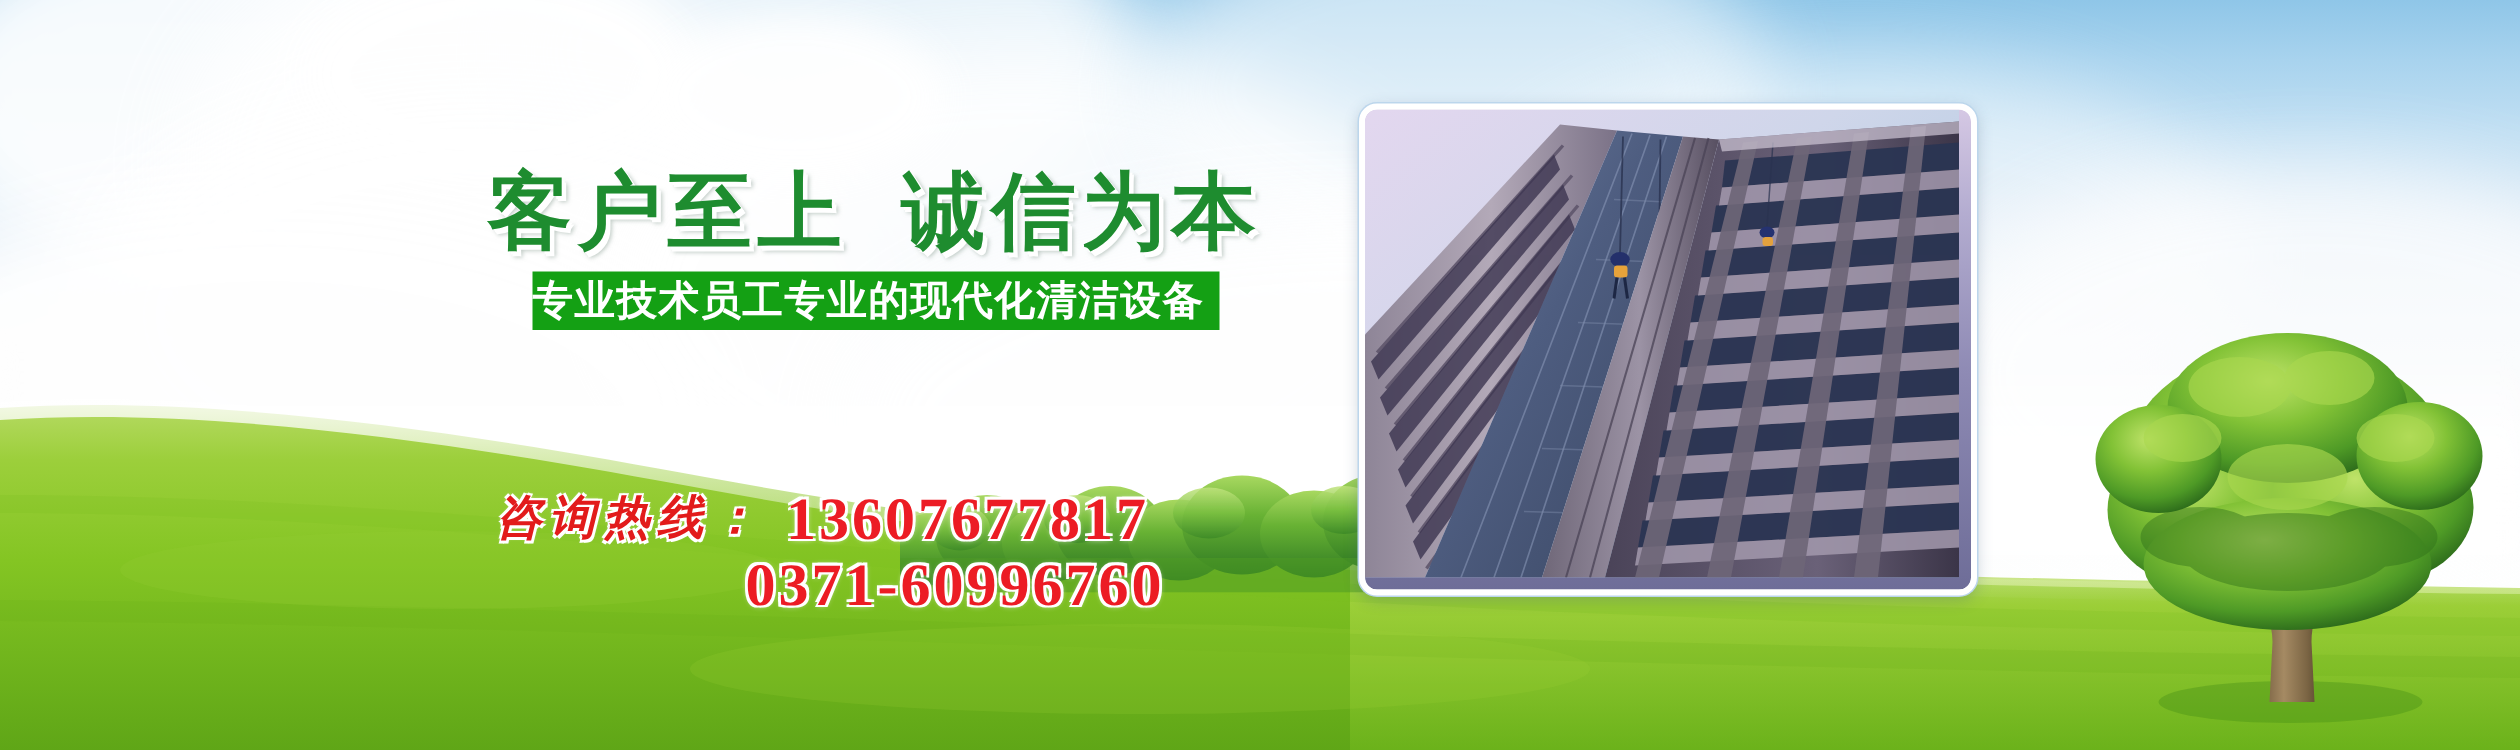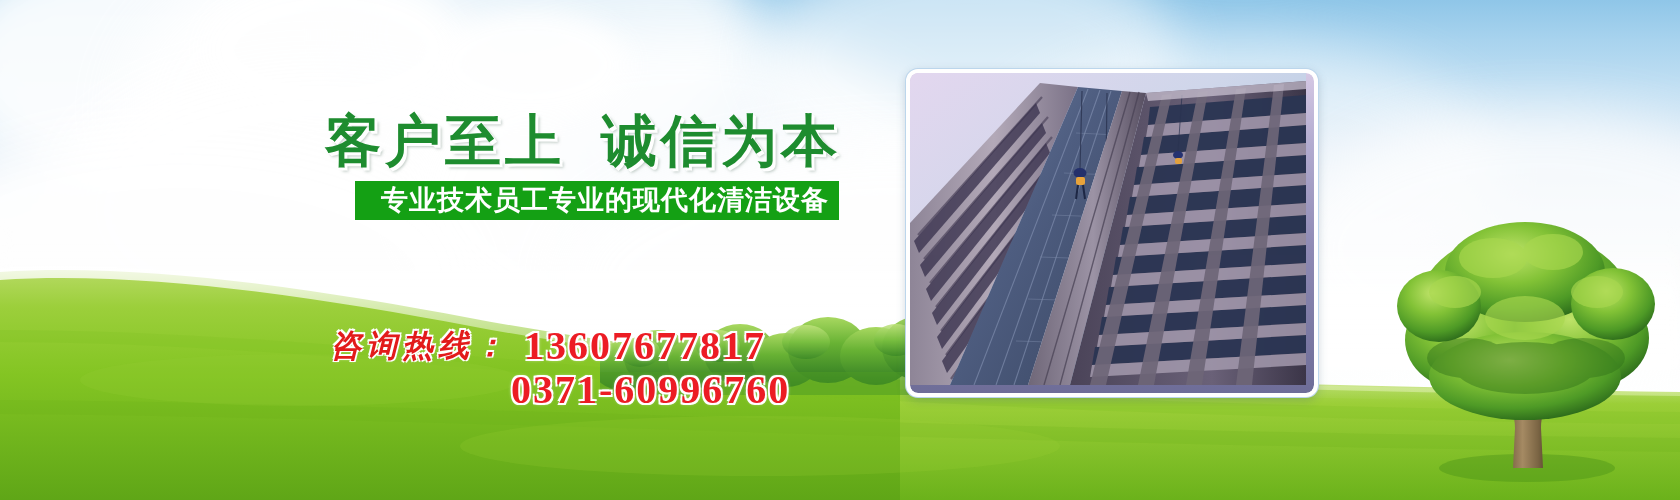--- a/index.html
+++ b/index.html
@@ -99,21 +99,21 @@
     text-shadow:
        2px 2px 0 #ffffff,
        3px 3px 0 #ffffff,
        4px 4px 3px rgba(140,160,150,.55);
   }
 
   .greenbar {
     position: absolute;
     left: 355px; top: 181px;
     background: #14a014;
-    padding: 5px 10px 6px 26px;
+    padding: 5px 10px 6px 0;
     color: #ffffff;
     font-family: "Liberation Sans", "DejaVu Sans", sans-serif;
     font-size: 27px;
     font-weight: bold;
     letter-spacing: 1px;
     line-height: 1.05;
     white-space: nowrap;
   }
 
   .bodytext {
@@ -331,21 +331,21 @@
 
   <div class="greenbar">专业技术员工专业的现代化清洁设备</div>
 
 
   <div class="hotline">
     <span class="hotline-label">咨询热线：</span>
     <span class="hotline-number">13607677817</span>
   </div>
 
   <div class="hotline2">
-    <span class="hotline-number" style="margin-left:14px">0371-60996760</span>
+    <span class="hotline-number" style="margin-left:0">0371-60996760</span>
   </div>
 
   <div class="photo-card">
     <div class="photo-inner">
       <svg width="396" height="312" viewBox="0 0 396 312" preserveAspectRatio="none">
         <defs>
           <linearGradient id="skyP" x1="0" y1="0" x2="1" y2="1">
             <stop offset="0%" stop-color="#e3d7ef"></stop>
             <stop offset="40%" stop-color="#cfd6ea"></stop>
             <stop offset="100%" stop-color="#9fc4dd"></stop>

